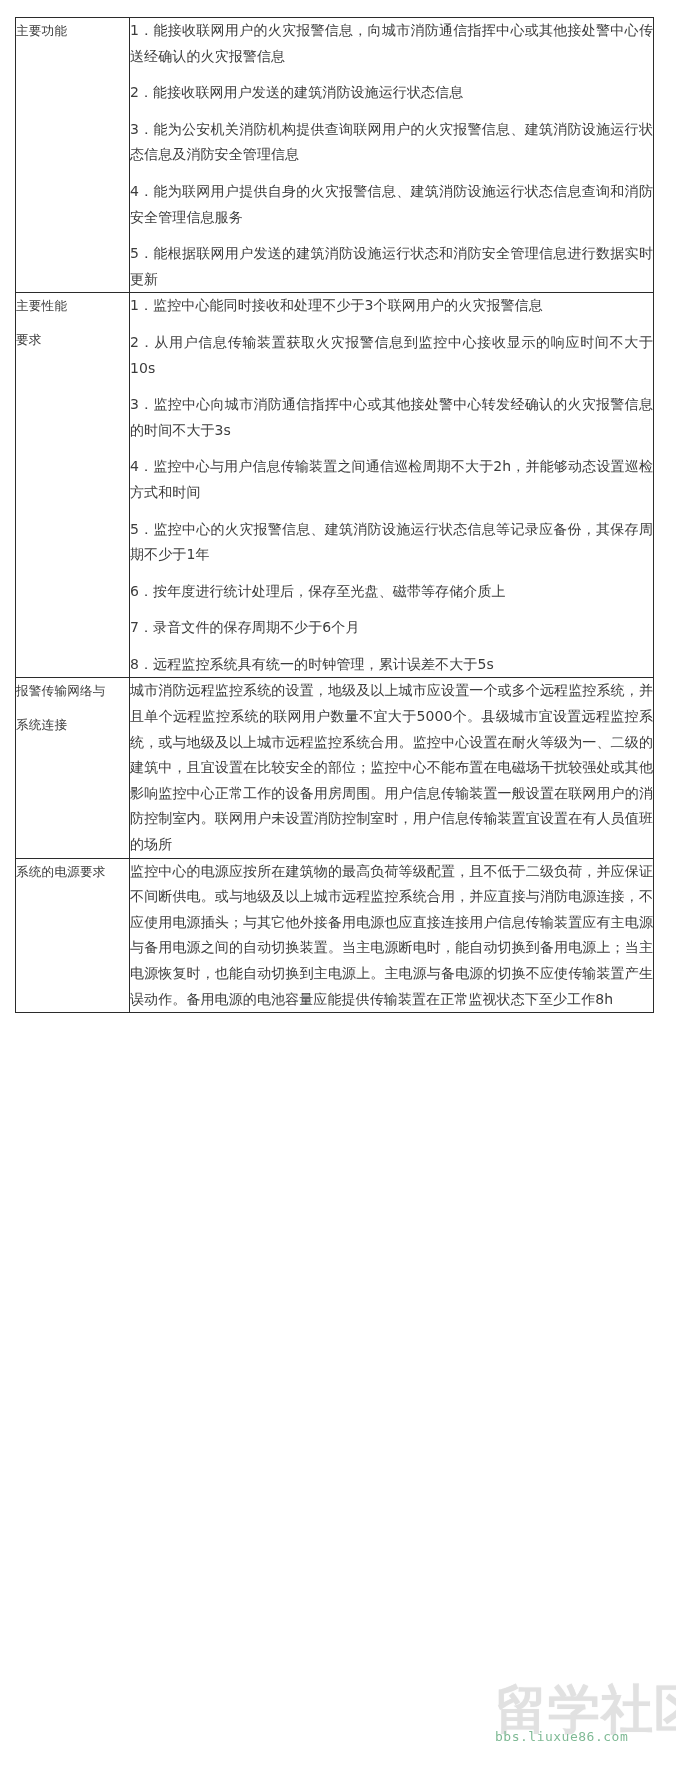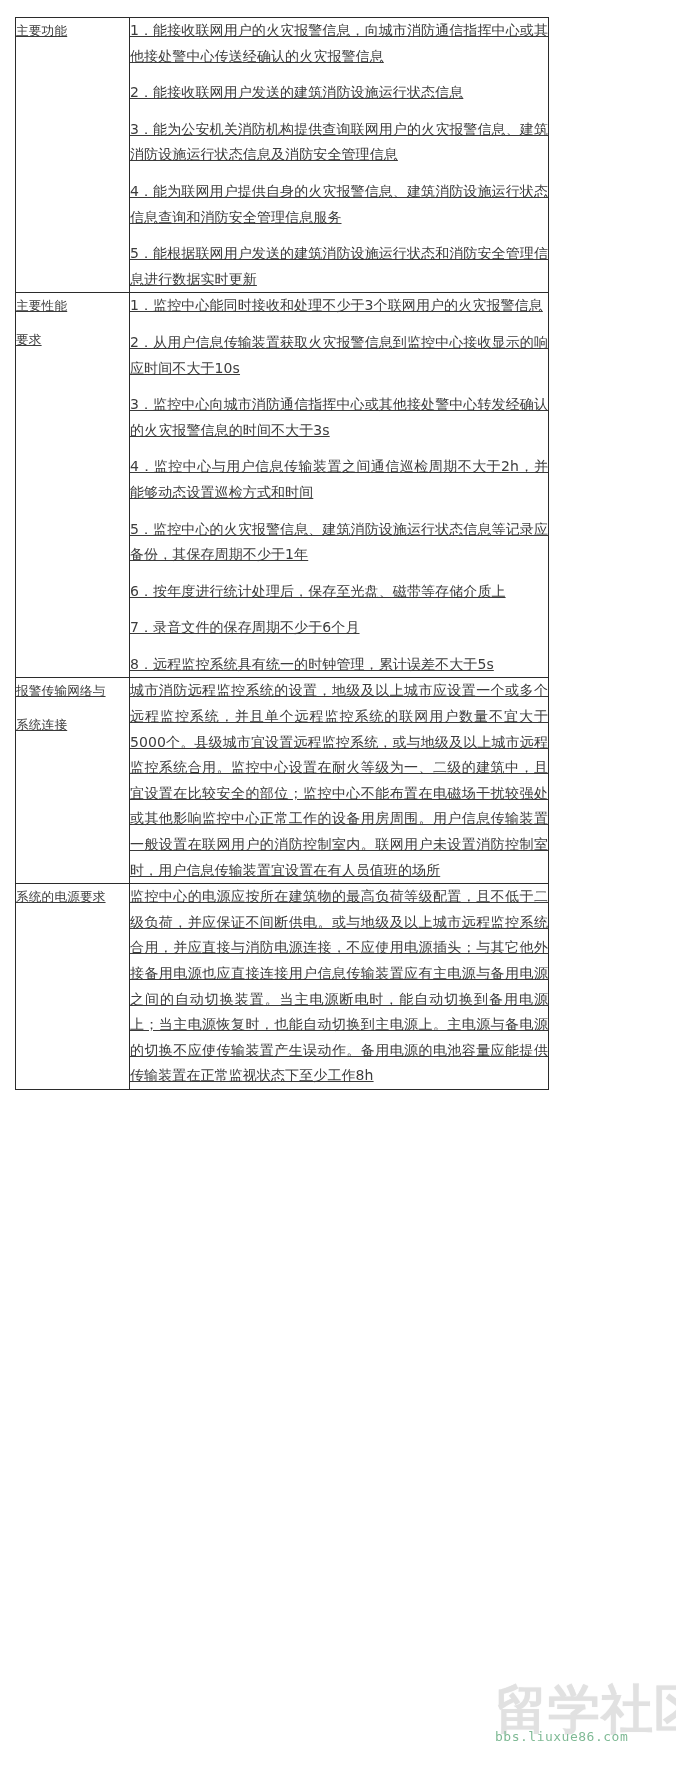--- a/index.html
+++ b/index.html
@@ -20,24 +20,23 @@
     position: relative;
     width: 676px;
     height: 1769px;
     box-sizing: border-box;
   }
 
   table.spec-table {
     position: absolute;
     left: 15px;
     top: 17px;
-    width: 534px;
+    width: 639px;
     border-collapse: collapse;
     table-layout: fixed;
-    text-decoration: underline;
   }
 
   table.spec-table td {
     border: 1px solid #2b2b2b;
     vertical-align: top;
     padding: 0;
     background: #ffffff;
   }
 
   td.label-cell {

